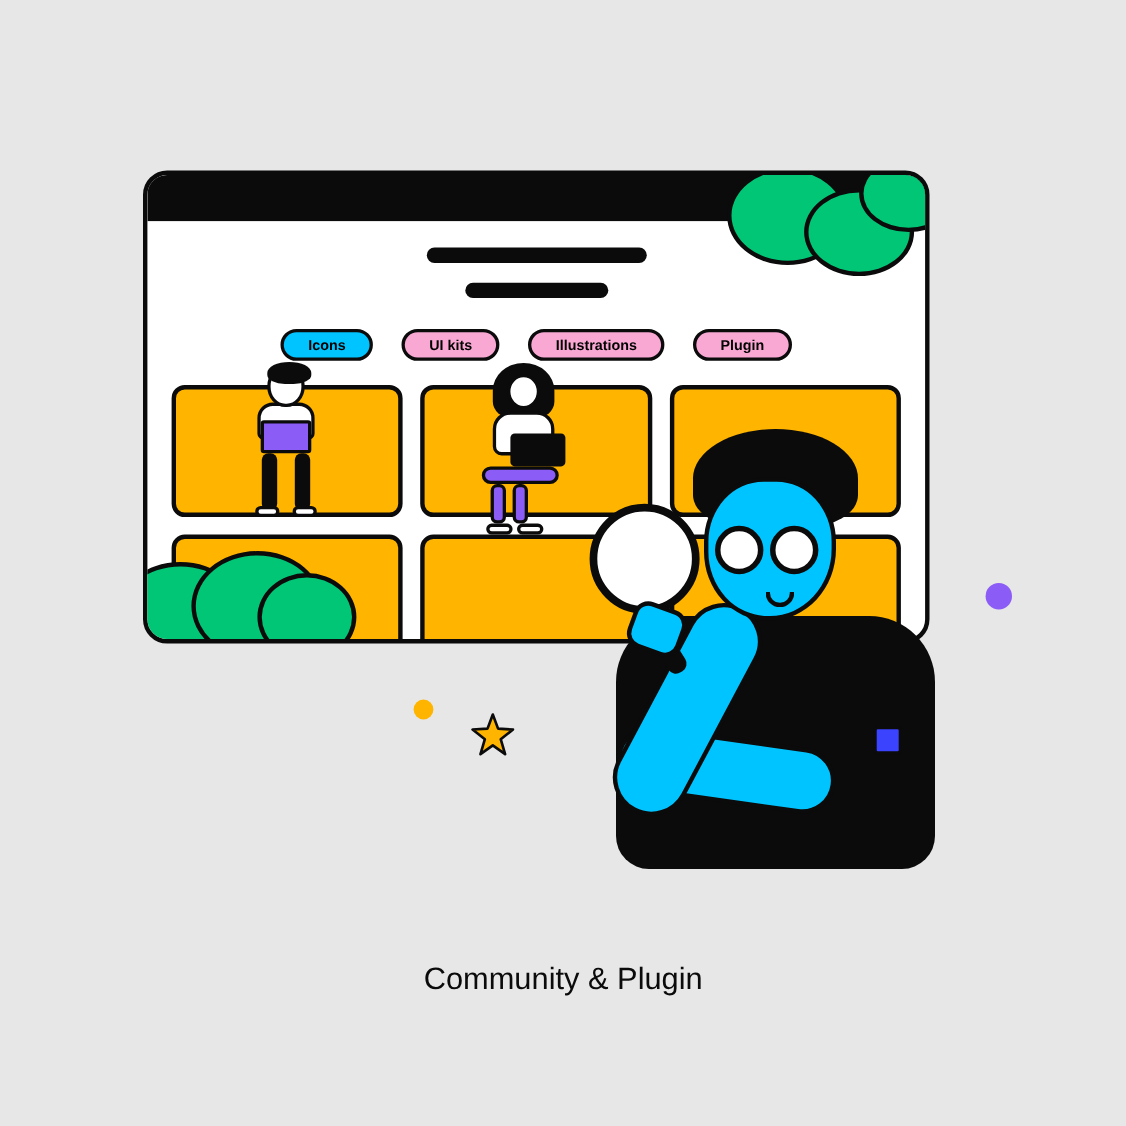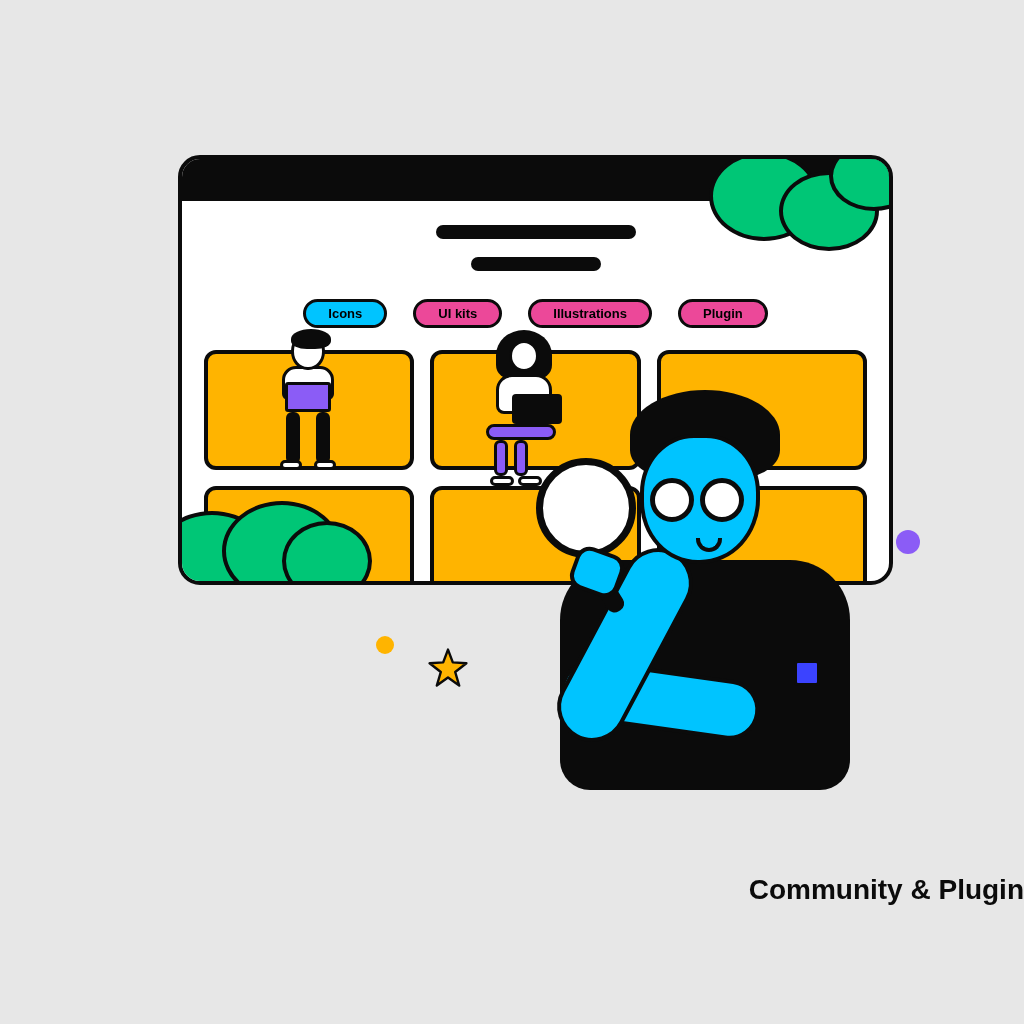--- a/index.html
+++ b/index.html
@@ -14,21 +14,20 @@
   .window {
     position: absolute;
     left: 130px;
     top: 155px;
     width: 715px;
     height: 430px;
     background: #fff;
     border: 4px solid #0b0b0b;
     border-radius: 22px;
     overflow: hidden;
-    margin-left: 48px;
   }
   .titlebar {
     height: 42px;
     background: #0b0b0b;
   }
   .header-lines {
     display: flex;
     flex-direction: column;
     align-items: center;
     gap: 18px;
@@ -38,21 +37,21 @@
   .line2 { width: 130px; height: 14px; background: #0b0b0b; border-radius: 8px; }
   .pills {
     display: flex;
     justify-content: center;
     gap: 26px;
     margin-top: 28px;
   }
   .pill {
     border: 3px solid #0b0b0b;
     border-radius: 999px;
-    background: #ec4899;
+    background: #f9a8d4;
     font-weight: 700;
     font-size: 13px;
     padding: 4px 22px;
     cursor: pointer;
   }
   .pill.active { background: #00c4ff; }
   .cards {
     display: grid;
     grid-template-columns: repeat(3, 1fr);
     grid-template-rows: 120px 120px;
@@ -218,23 +217,23 @@
     position: absolute; left: 376px; top: 636px; width: 18px; height: 18px;
     background: #ffb400; border-radius: 50%;
   }
   .star {
     position: absolute; left: 428px; top: 648px; width: 40px; height: 40px;
   }
   .caption {
     position: absolute;
     left: 0; right: 0;
     top: 874px;
-    text-align: right;
+    text-align: center;
     font-size: 28px;
-    font-weight: 700;
+    font-weight: 400;
     color: #0b0b0b;
   }
 </style>
 </head>
 <body>
 
 <div class="window">
   <div class="titlebar"></div>
 
   <div class="header-lines">

